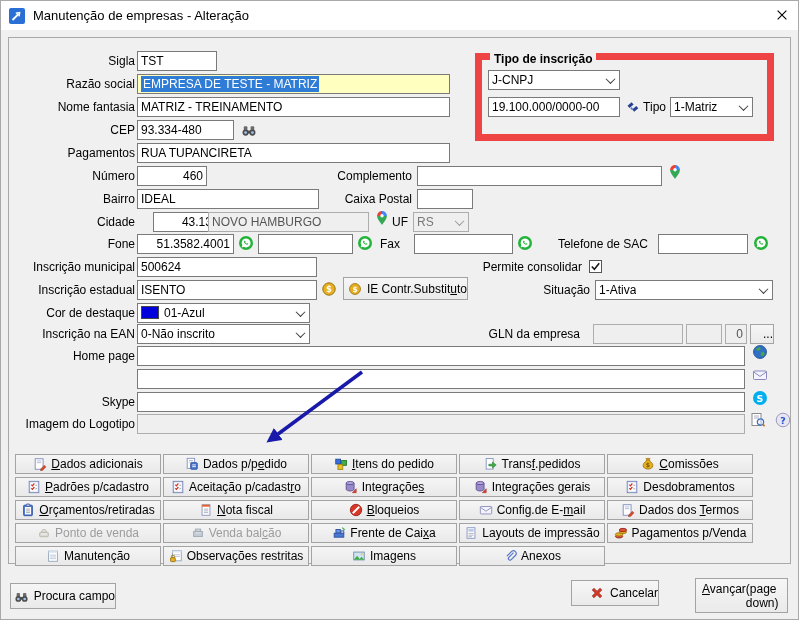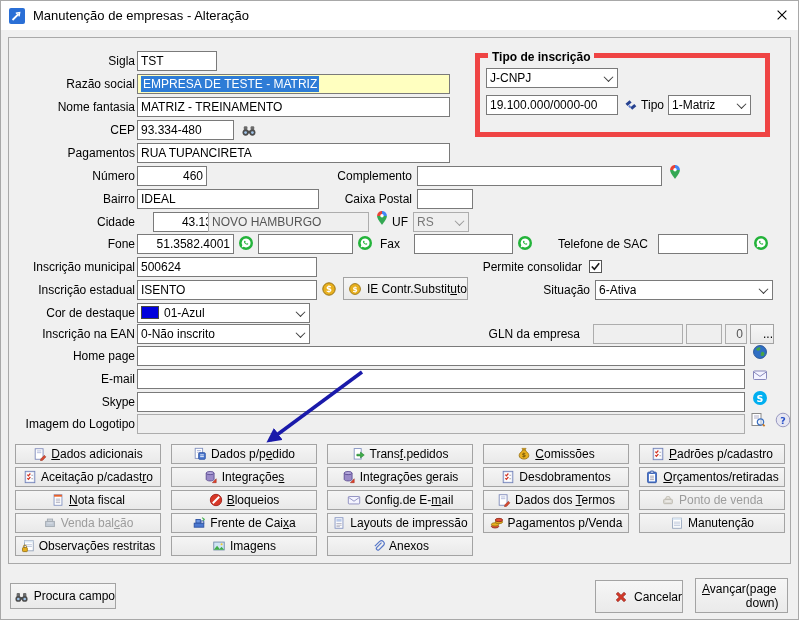--- a/index.html
+++ b/index.html
@@ -26,28 +26,28 @@
   .combo .chev i{display:block;width:6px;height:6px;border-right:1.5px solid #3c3c3c;
     border-bottom:1.5px solid #3c3c3c;transform:rotate(45deg) translate(-1px,-1px);}
   .combo.dis{background:#efefef;border-color:#adadad;color:#777;}
   .combo.dis .chev i{border-color:#9a9a9a;}
   .combo .val{display:flex;align-items:flex-start;overflow:hidden;}
   .swatch{width:16px;height:11px;border:1px solid #444;margin-right:5px;flex:none;}
   .ficon{position:absolute;width:16px;height:16px;}
   .ficon svg,.gic,.ic16{width:100%;height:100%;display:block;}
   .cb{position:absolute;width:13px;height:13px;border:1px solid #555;background:#fff;
     display:flex;align-items:center;justify-content:center;box-sizing:border-box;}
-  .gb{position:absolute;border:5px solid #ef4444;}
+  .gb{position:absolute;border:7px solid #ef4444;}
   .gbtitle{position:absolute;top:-8px;left:8px;background:#f0f0f0;padding:0 4px;
     font-size:12px;font-weight:bold;line-height:15px;white-space:nowrap;}
   .btn{position:absolute;box-sizing:border-box;border:1px solid #a3a3a3;
     background:linear-gradient(#f6f6f6,#eaeaea);display:flex;align-items:center;justify-content:flex-end;
     gap:5px;font-size:12px;color:#000;cursor:default;}
-  #btn-grid{position:absolute;left:6px;top:406px;display:grid;
-    grid-template-columns:repeat(5,146px);gap:3px 10px;}
+  #btn-grid{position:absolute;left:6px;top:416px;display:grid;
+    grid-template-columns:repeat(5,146px);gap:3px 2px;}
   .gbtn{height:20px;box-sizing:border-box;border:1px solid #a3a3a3;
     background:linear-gradient(#f5f5f5,#e9e9e9);display:flex;align-items:center;justify-content:center;
     gap:4px;font-size:12px;color:#000;white-space:nowrap;overflow:hidden;cursor:default;}
   .gbtn .gic{width:14px;height:14px;flex:none;}
   .gbtn.dis{color:#9c9c9c;}
   .gbtn.dis .gic{filter:grayscale(.45) opacity(.8);}
   .gempty{height:20px;}
   u{text-decoration:underline;}
   .av-txt{display:flex;flex-direction:row;font-size:12px;line-height:14px;text-align:left;}
   #annot{position:absolute;left:250px;top:364px;width:130px;height:95px;pointer-events:none;z-index:20;}
@@ -260,21 +260,20 @@
   <div class="rl" style="left:2px;top:105px;width:124px">Pagamentos</div>
   <div class="rl" style="left:2px;top:128px;width:124px">Número</div>
   <div class="rl" style="left:2px;top:151px;width:124px">Bairro</div>
   <div class="rl" style="left:2px;top:174px;width:124px">Cidade</div>
   <div class="rl" style="left:2px;top:196px;width:124px">Fone</div>
   <div class="rl" style="left:2px;top:219px;width:124px">Inscrição municipal</div>
   <div class="rl" style="left:2px;top:242px;width:124px">Inscrição estadual</div>
   <div class="rl" style="left:2px;top:265px;width:124px">Cor de destaque</div>
   <div class="rl" style="left:2px;top:286px;width:124px">Inscrição na EAN</div>
   <div class="rl" style="left:2px;top:308px;width:124px">Home page</div>
-  <div class="rl" style="left:2px;top:331px;width:124px">E-mail</div>
   <div class="rl" style="left:2px;top:354px;width:124px">Skype</div>
   <div class="rl" style="left:2px;top:376px;width:124px">Imagem do Logotipo</div>
 
   <div class="tb" style="left:128px;top:13px;width:80px">
       <span>TST</span>
     </div>
   <div class="tb yellow" style="left:128px;top:36px;width:313px">
       <span class="sel">EMPRESA DE TESTE - MATRIZ</span>
     </div>
   <div class="tb" style="left:128px;top:59px;width:313px">
@@ -406,21 +405,21 @@
   <div class="rl" style="left:450px;top:219px;width:123px">Permite consolidar</div>
   <div class="cb" style="left:580px;top:222px">
     <svg id="cb-check" width="11" height="11" viewBox="0 0 11 11">
         <path d="M1.8 5.5l2.6 2.8 4.8-6" fill="none" stroke="#1a1a1a" stroke-width="1.6"></path>
       </svg>
   </div>
 
   <div class="rl" style="left:480px;top:242px;width:101px">Situação</div>
   <div class="combo" style="left:586px;top:242px;width:178px">
     <span class="val">
-        <span>6-Ativa</span>
+        <span>1-Ativa</span>
       </span>
     <span class="chev">
         <i></i>
       </span>
   </div>
 
   <div class="rl" style="left:440px;top:286px;width:131px">GLN da empresa</div>
   <div class="tb dis" style="left:584px;top:286px;width:90px">
       <span></span>
     </div>
@@ -509,20 +508,26 @@
         <span><u>D</u>ados adicionais</span>
       </div>
       <div class="gbtn">
         <svg class="gic">
           <use href="#ic-doc-order"></use>
         </svg>
         <span>Dados p/p<u>e</u>dido</span>
       </div>
       <div class="gbtn">
         <svg class="gic">
+          <use href="#ic-cubes"></use>
+        </svg>
+        <span><u>I</u>tens do pedido</span>
+      </div>
+      <div class="gbtn">
+        <svg class="gic">
           <use href="#ic-doc-arrow"></use>
         </svg>
         <span>Trans<u>f</u>.pedidos</span>
       </div>
       <div class="gbtn">
         <svg class="gic">
           <use href="#ic-moneybag"></use>
         </svg>
         <span><u>C</u>omissões</span>
       </div>
@@ -652,21 +657,21 @@
   </defs>
   <line x1="112" y1="8" x2="20" y2="76" stroke="#1a1aaa" stroke-width="3.5" marker-end="url(#ah)"></line>
 </svg>
 
 <div class="btn" style="left:10px;top:583px;width:106px;height:26px">
   <svg class="ic16" style="width:15px;height:15px">
       <use href="#ic-binoculars"></use>
     </svg>
   <span>Procura campo</span>
 </div>
-<div class="btn" style="left:595px;top:580px;width:88px;height:33px">
+<div class="btn" style="left:571px;top:580px;width:88px;height:26px">
   <svg class="ic16" style="width:16px;height:16px">
       <use href="#ic-cancel-x"></use>
     </svg>
   <span>Cancelar</span>
 </div>
 <div class="btn" style="left:695px;top:578px;width:93px;height:35px;justify-content:space-between;padding:0 6px">
   <div class="av-txt">
     <span><u>A</u>vançar</span>
     <span>(page down)</span>
   </div>

